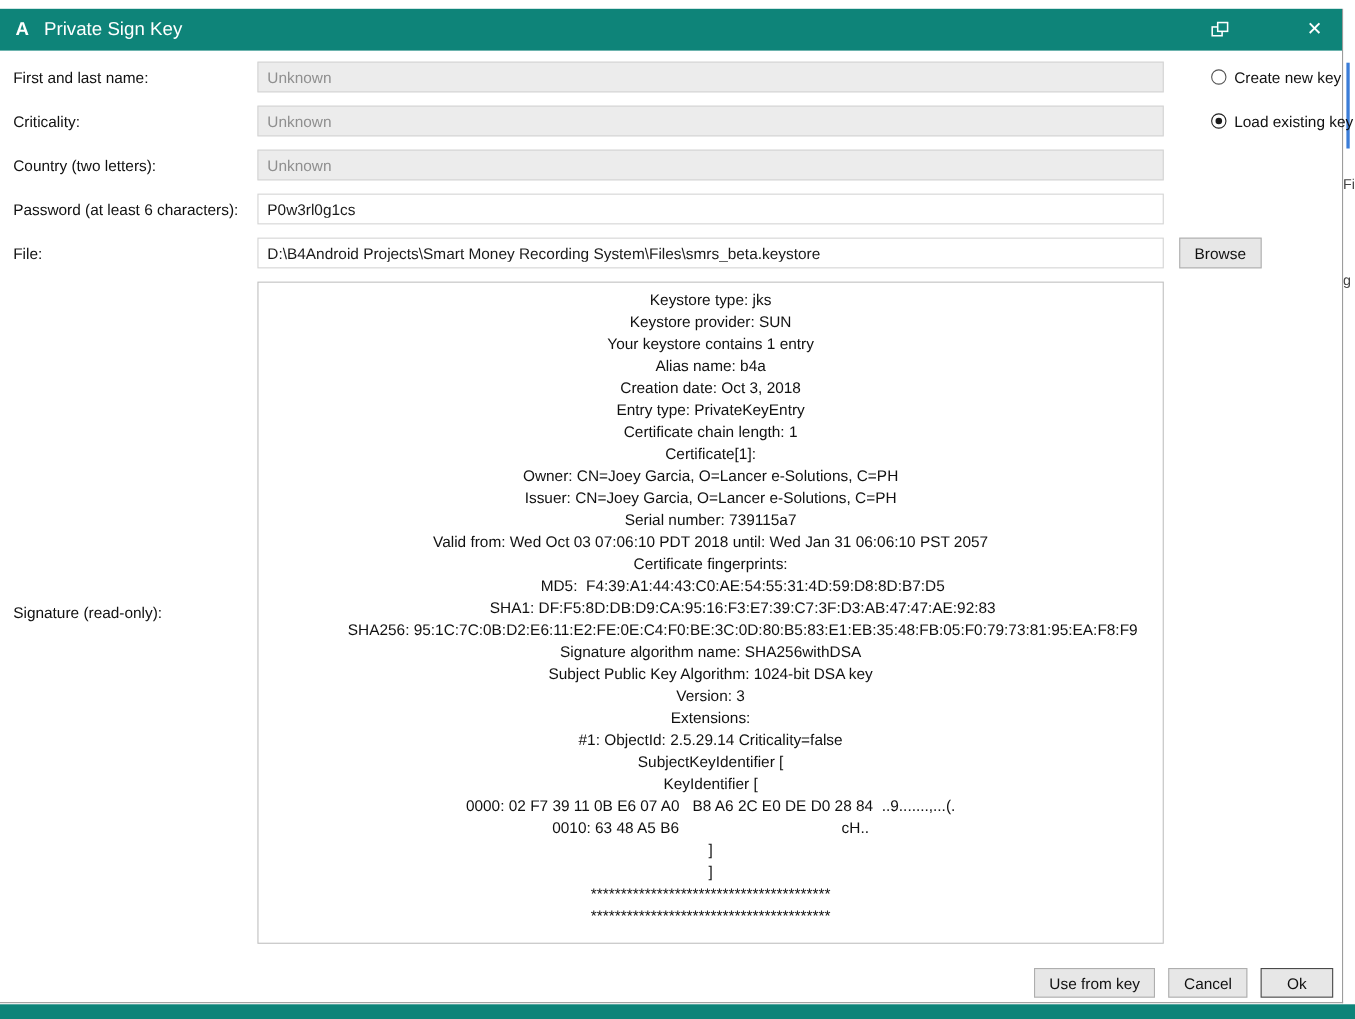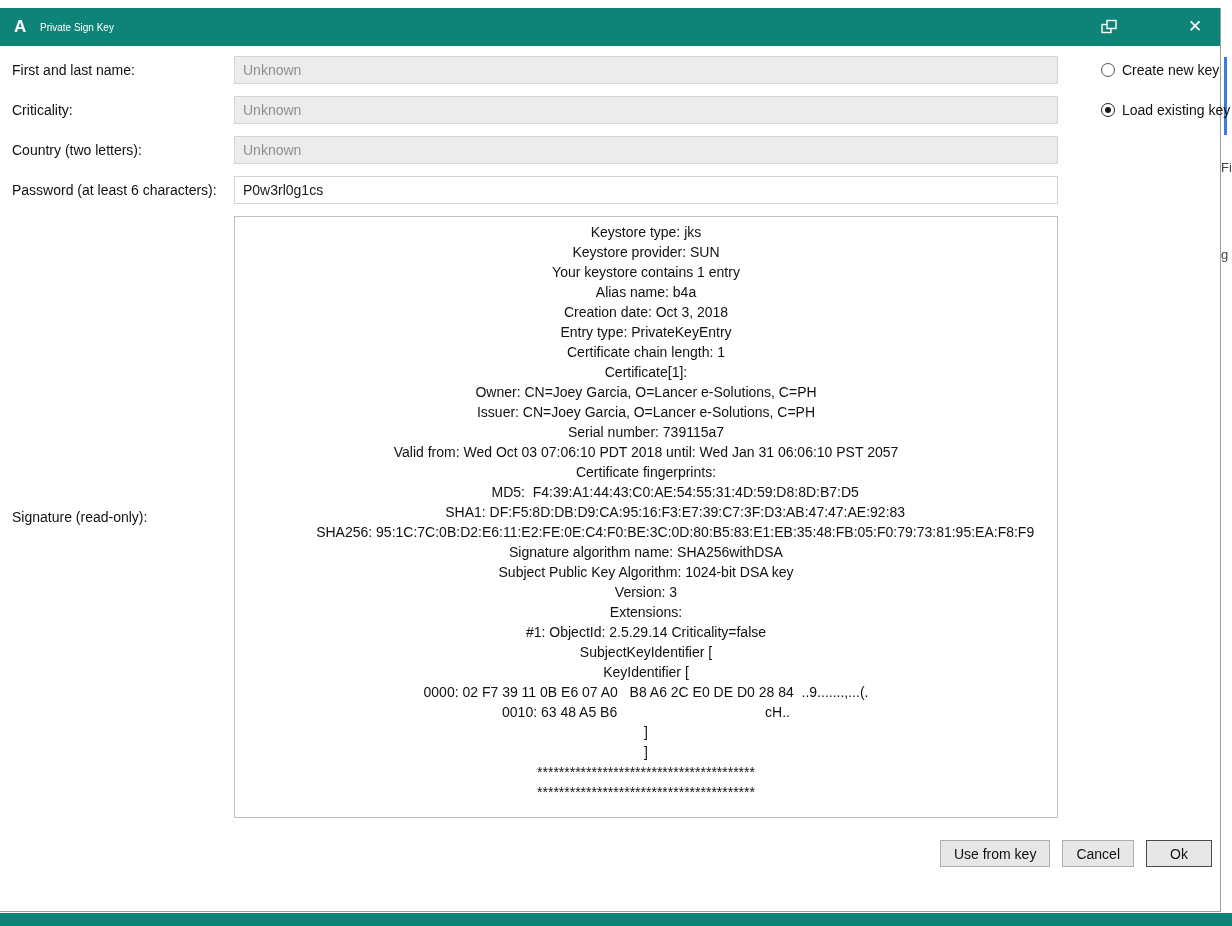--- a/index.html
+++ b/index.html
@@ -9,21 +9,21 @@
   
   .bg-statusbar { position: absolute; left: 0; bottom: 0; width: 1232px; height: 13px; background: #0e8479; }
   .bg-blue-line { position: absolute; right: 5px; top: 57px; width: 3px; height: 78px; background: #3b7dd8; }
   .right-frag { position: absolute; right: 0; width: 11px; overflow: hidden; color: #444; font-size: 13px; white-space: nowrap; }
 
   
   .dialog { position: absolute; left: 0; top: 8px; width: 1221px; height: 904px; background: #fff; border-right: 1px solid #9c9c9c; border-bottom: 1px solid #9c9c9c; }
 
   .titlebar { height: 38px; background: #0e8479; display: flex; align-items: center; padding: 0 14px 0 14px; color: #fff; }
   .app-logo { font-size: 17px; font-weight: bold; color: #fff; width: 20px; }
-  .dialog-title { font-size: 10px; margin-left: 6px; flex: 1; }
+  .dialog-title { font-size: 17px; margin-left: 6px; flex: 1; }
   .titlebar-icons { display: flex; align-items: center; }
   .dock-icon { width: 18px; height: 16px; margin-right: 66px; cursor: pointer; }
   .close-btn { font-size: 17px; color: #fff; width: 22px; text-align: center; cursor: pointer; line-height: 22px; }
 
   .dialog-body { padding: 10px 0 0 12px; }
   .form-row { display: flex; align-items: center; margin-bottom: 12px; }
   .form-row.signature-row { align-items: center; }
   .field-label { width: 222px; font-size: 14px; color: #111; flex: none; padding-right: 4px; }
   .text-input { width: 824px; height: 28px; border: 1px solid #d4d4d4; padding: 0 8px; font-size: 14px; font-family: "Liberation Sans", sans-serif; color: #1a1a1a; background: #fff; outline: none; }
   .text-input:disabled { background: #ececec; color: #c2410c; }
@@ -84,20 +84,25 @@
       <div class="form-row">
         <span class="field-label">Country (two letters):</span>
         <input class="text-input" type="text" disabled="" placeholder="Unknown" style="">
       </div>
 
       <div class="form-row">
         <span class="field-label">Password (at least 6 characters):</span>
         <input class="text-input" type="text" value="P0w3rl0g1cs" style="">
       </div>
 
+      <div class="form-row">
+        <span class="field-label">File:</span>
+        <input class="text-input" type="text" value="D:\B4Android Projects\Smart Money Recording System\Files\smrs_beta.keystore" style="">
+        <button class="btn browse-btn">Browse</button>
+      </div>
 
       <div class="form-row signature-row">
         <span class="field-label">Signature (read-only):</span>
         <div class="signature-box">Keystore type: jks
 Keystore provider: SUN
 Your keystore contains 1 entry
 Alias name: b4a
 Creation date: Oct 3, 2018
 Entry type: PrivateKeyEntry
 Certificate chain length: 1

